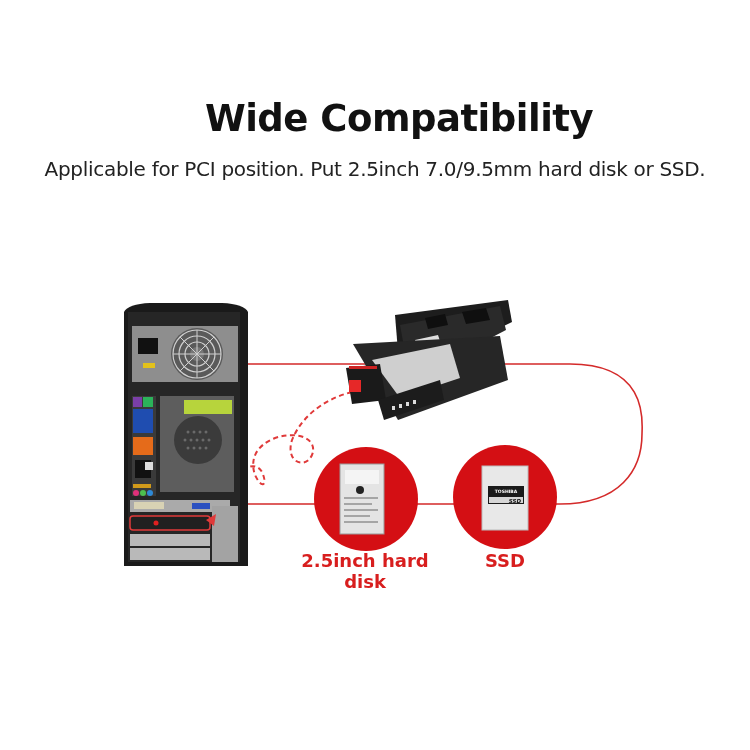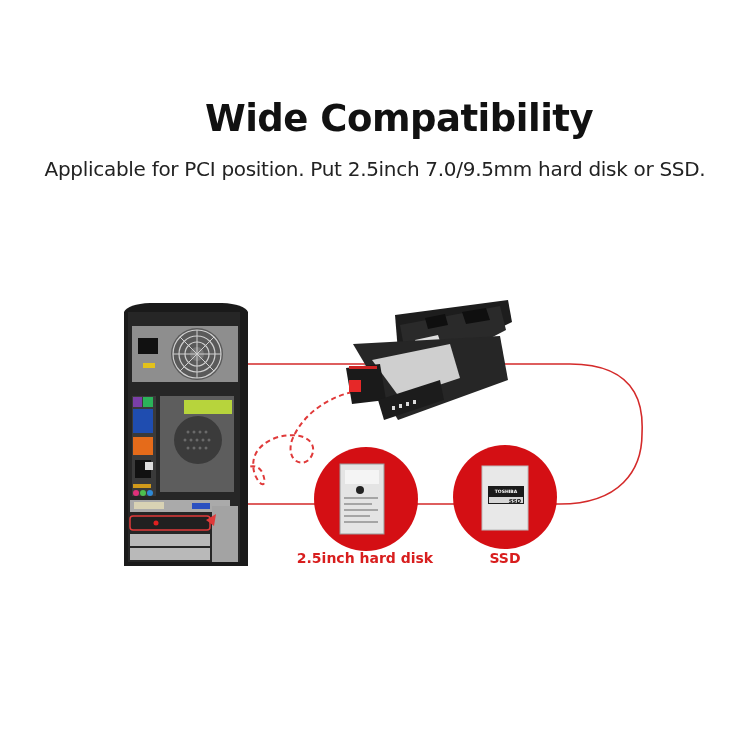--- a/index.html
+++ b/index.html
@@ -1,20 +1,20 @@
 <!DOCTYPE html>
 <html><head>
 <meta charset="utf-8">
 <style>
   html, body { margin:0; padding:0; background:#ffffff; }
   body { width:750px; height:750px; position:relative; overflow:hidden; font-family:"DejaVu Sans", sans-serif; }
   .title { position:absolute; top:97px; left:0; width:750px; text-align:center; font-family:"DejaVu Sans", sans-serif; font-weight:bold; font-size:37px; color:#111111; letter-spacing:-0.5px;margin-left:24px; }
   .subtitle { position:absolute; top:157px; left:0; width:750px; text-align:center; font-family:"DejaVu Sans", sans-serif; font-size:20px; color:#222222; letter-spacing:-0.3px; }
   .art { position:absolute; left:0; top:0; width:750px; height:750px; }
-  .label { position:absolute; font-family:"DejaVu Sans", sans-serif; font-weight:bold; font-size:14px; text-align:center; }
+  .label { position:absolute; font-family:"DejaVu Sans", sans-serif; font-weight:bold; font-size:18px; text-align:center; }
   .label-hdd { left:290px; top:550px; width:150px; }
   .label-ssd { left:460px; top:550px; width:90px; }
 </style>
 </head>
 <body>
 
 <div class="title">Wide Compatibility</div>
 <div class="subtitle">Applicable for PCI position. Put 2.5inch 7.0/9.5mm hard disk or SSD.</div>
 
 <svg class="art" viewBox="0 0 750 750" xmlns="http://www.w3.org/2000/svg">

